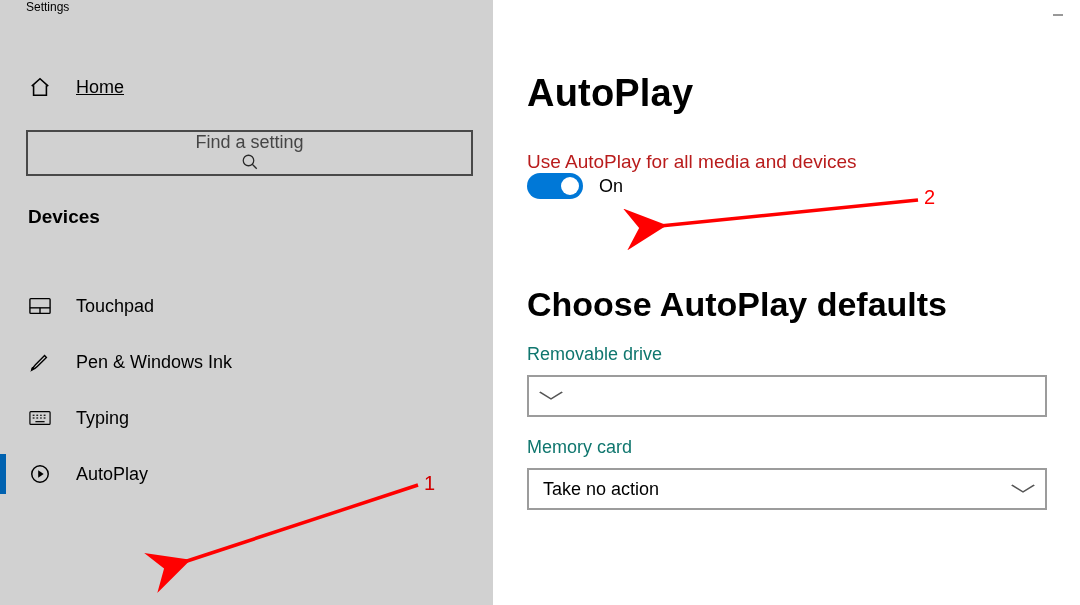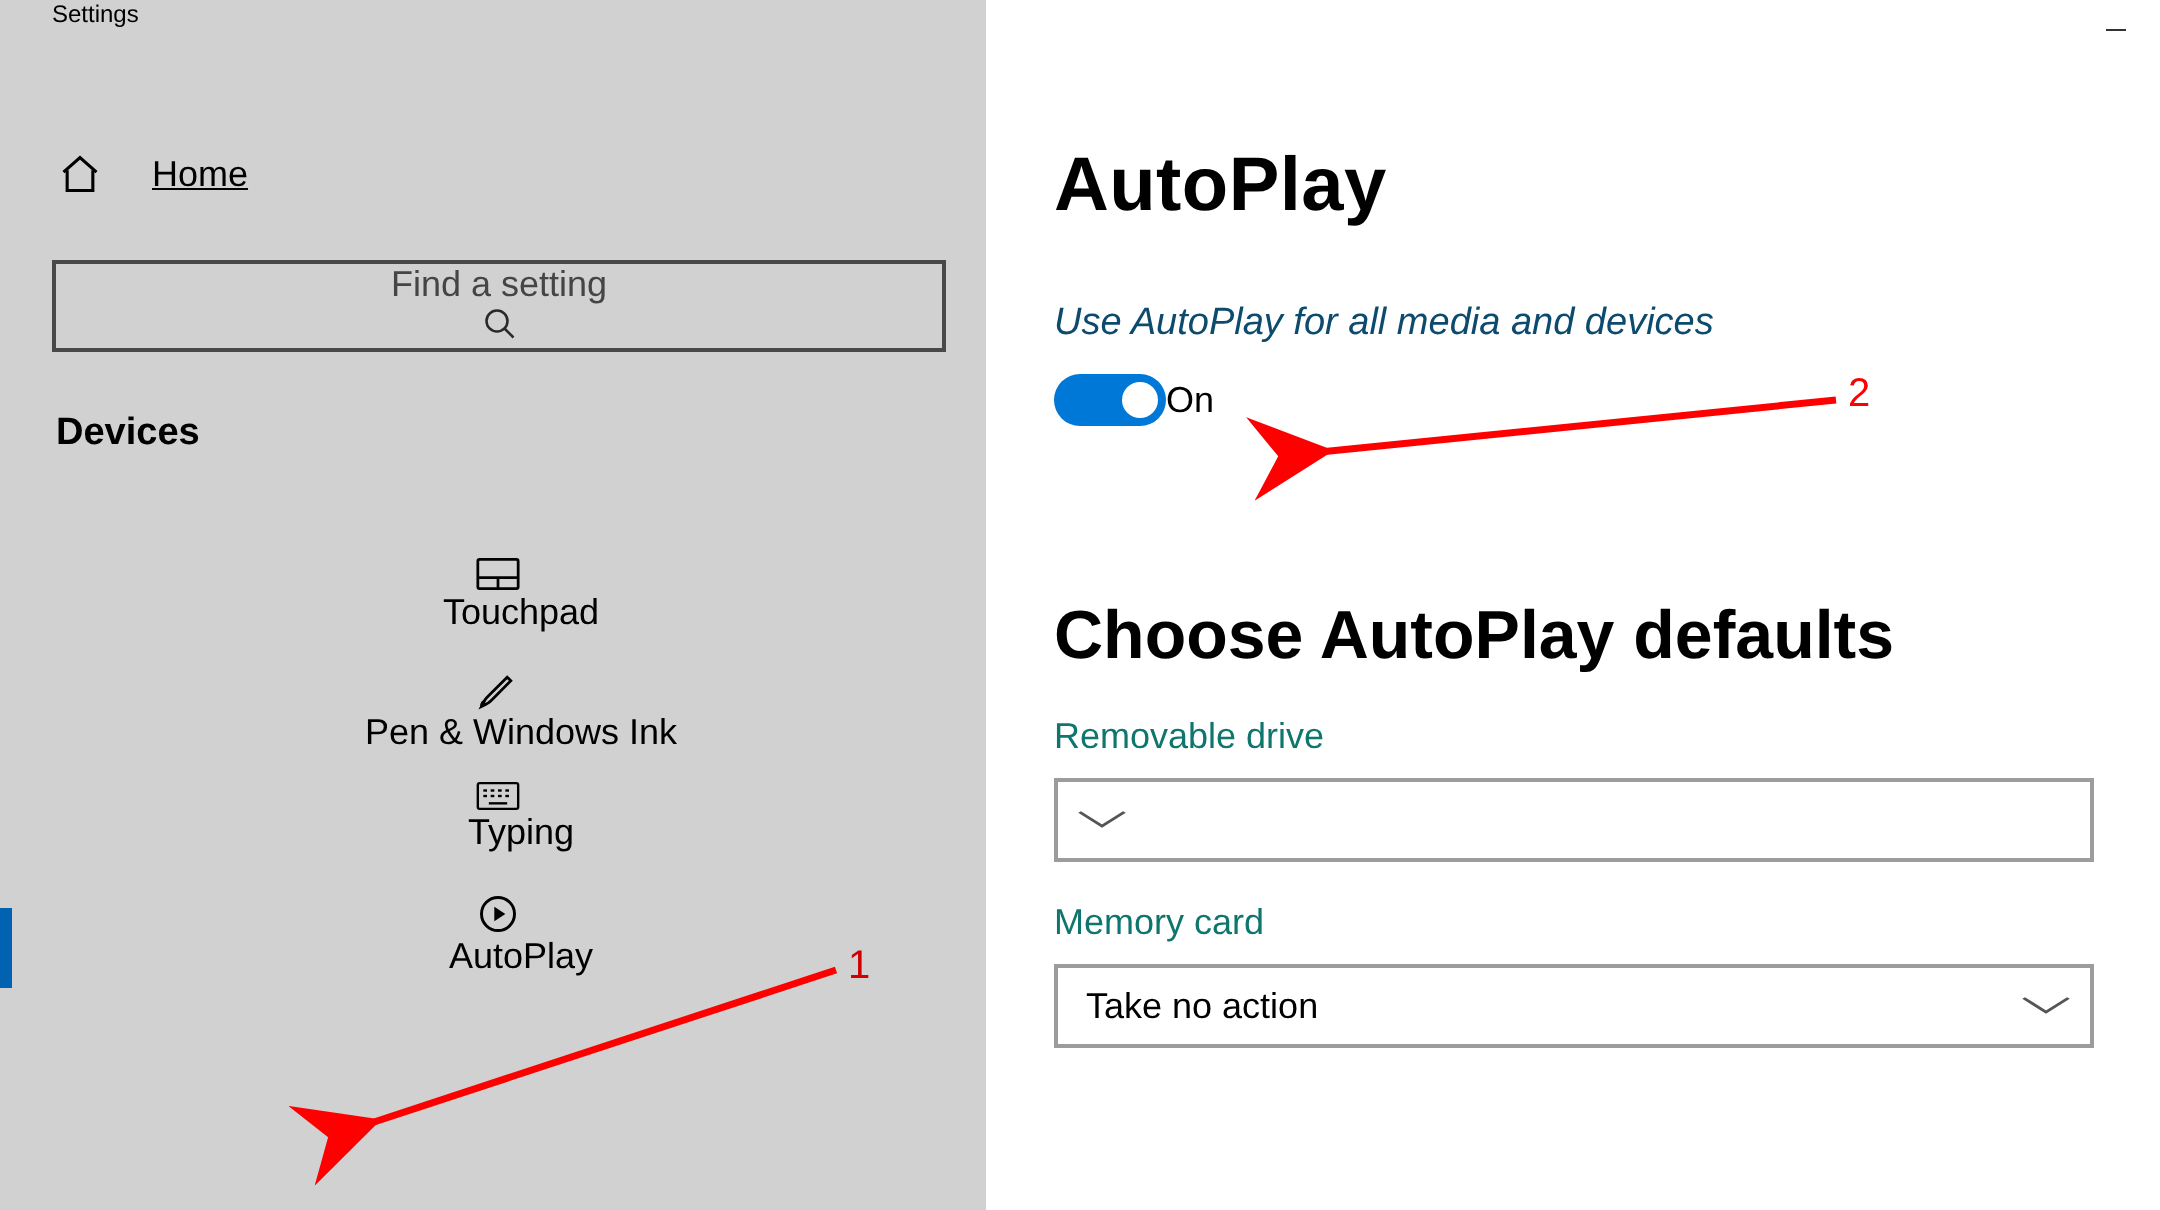--- a/index.html
+++ b/index.html
@@ -90,21 +90,20 @@
   .nav-list {
     margin-top: 50px;
   }
   .nav-item {
     display: flex;
     align-items: center;
     height: 56px;
     padding-left: 28px;
     font-size: 18px;
     position: relative;
-    flex-direction: column;
   }
   .nav-item .icon {
     width: 24px;
     margin-right: 24px;
     display: flex;
     justify-content: center;
   }
   .nav-item.active::before {
     content: "";
     position: absolute;
@@ -126,27 +125,26 @@
   }
   .page-title {
     font-size: 38px;
     font-weight: 600;
     margin-top: 72px;
     letter-spacing: 0.2px;
   }
   .subtitle {
     font-size: 19px;
     margin-top: 36px;
-    color: #0c4a6e;
-    font-style: italic;
+    color: #b91c1c;
   }
   .toggle-row {
     display: flex;
     align-items: center;
-    margin-top: 14px;
+    gap: 16px;
   }
   .toggle {
     width: 56px;
     height: 26px;
     background: #0078d7;
     border-radius: 13px;
     position: relative;
   }
   .toggle.on::after {
     content: "";

